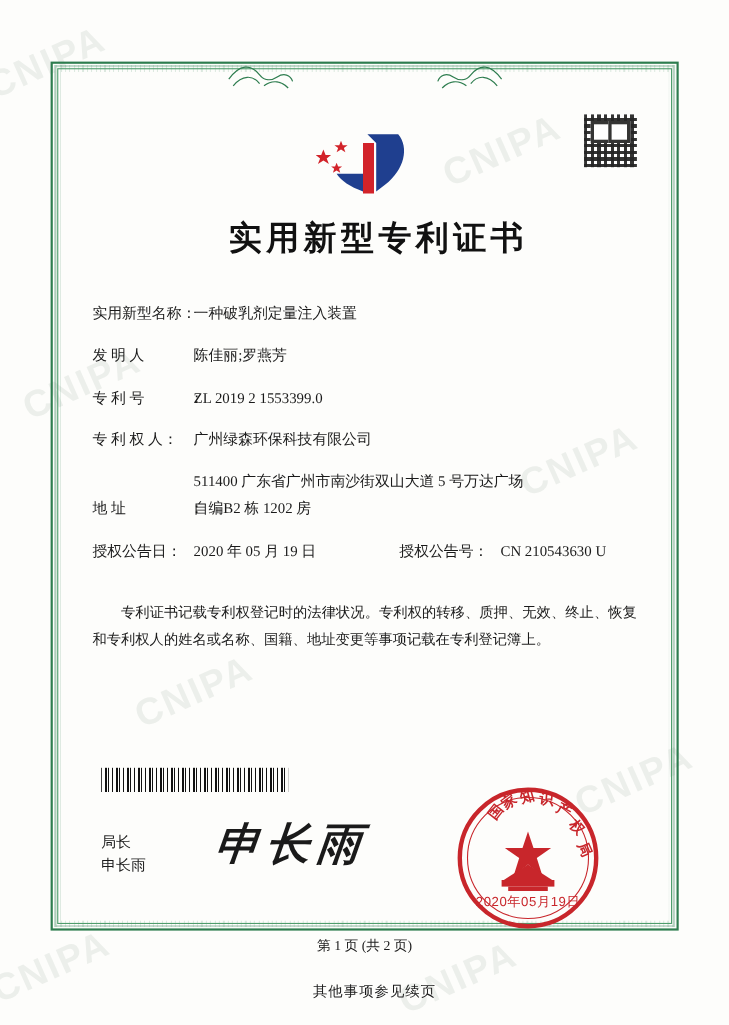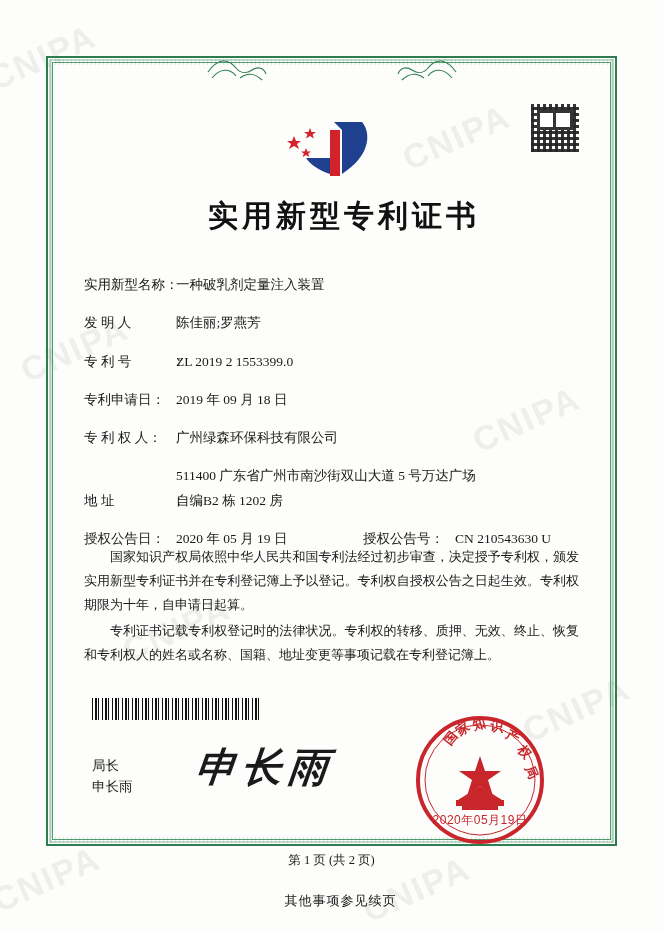--- a/index.html
+++ b/index.html
@@ -331,24 +331,20 @@
     <div class="row">
       <div class="label"><span class="lbl-spread">发 明 人</span>：</div>
       <div class="value">陈佳丽;罗燕芳</div>
     </div>
 
     <div class="row">
       <div class="label"><span class="lbl-spread">专 利 号</span>：</div>
       <div class="value">ZL 2019 2 1553399.0</div>
     </div>
 
-    <div class="row">
-      <div class="label">专利申请日：</div>
-      <div class="value">2019 年 09 月 18 日</div>
-    </div>
 
     <div class="row">
       <div class="label">专 利 权 人：</div>
       <div class="value">广州绿森环保科技有限公司</div>
     </div>
 
     <div class="row">
       <div class="label"><span class="lbl-spread">地 址</span>：</div>
       <div class="value">
         <span>511400 广东省广州市南沙街双山大道 5 号万达广场</span>
@@ -362,21 +358,20 @@
         <div class="value">2020 年 05 月 19 日</div>
       </div>
       <div class="half-b">
         <div class="label">授权公告号：</div>
         <div class="value">CN 210543630 U</div>
       </div>
     </div>
   </div>
 
   <div class="paras">
-    <p>国家知识产权局依照中华人民共和国专利法经过初步审查，决定授予专利权，颁发实用新型专利证书并在专利登记簿上予以登记。专利权自授权公告之日起生效。专利权期限为十年，自申请日起算。</p>
     <p>专利证书记载专利权登记时的法律状况。专利权的转移、质押、无效、终止、恢复和专利权人的姓名或名称、国籍、地址变更等事项记载在专利登记簿上。</p>
   </div>
 
   <div class="barcode"></div>
 
   <div class="sig-label">
     <div>局长</div>
     <div>申长雨</div>
   </div>
   <div class="sig-hand">申长雨</div>

